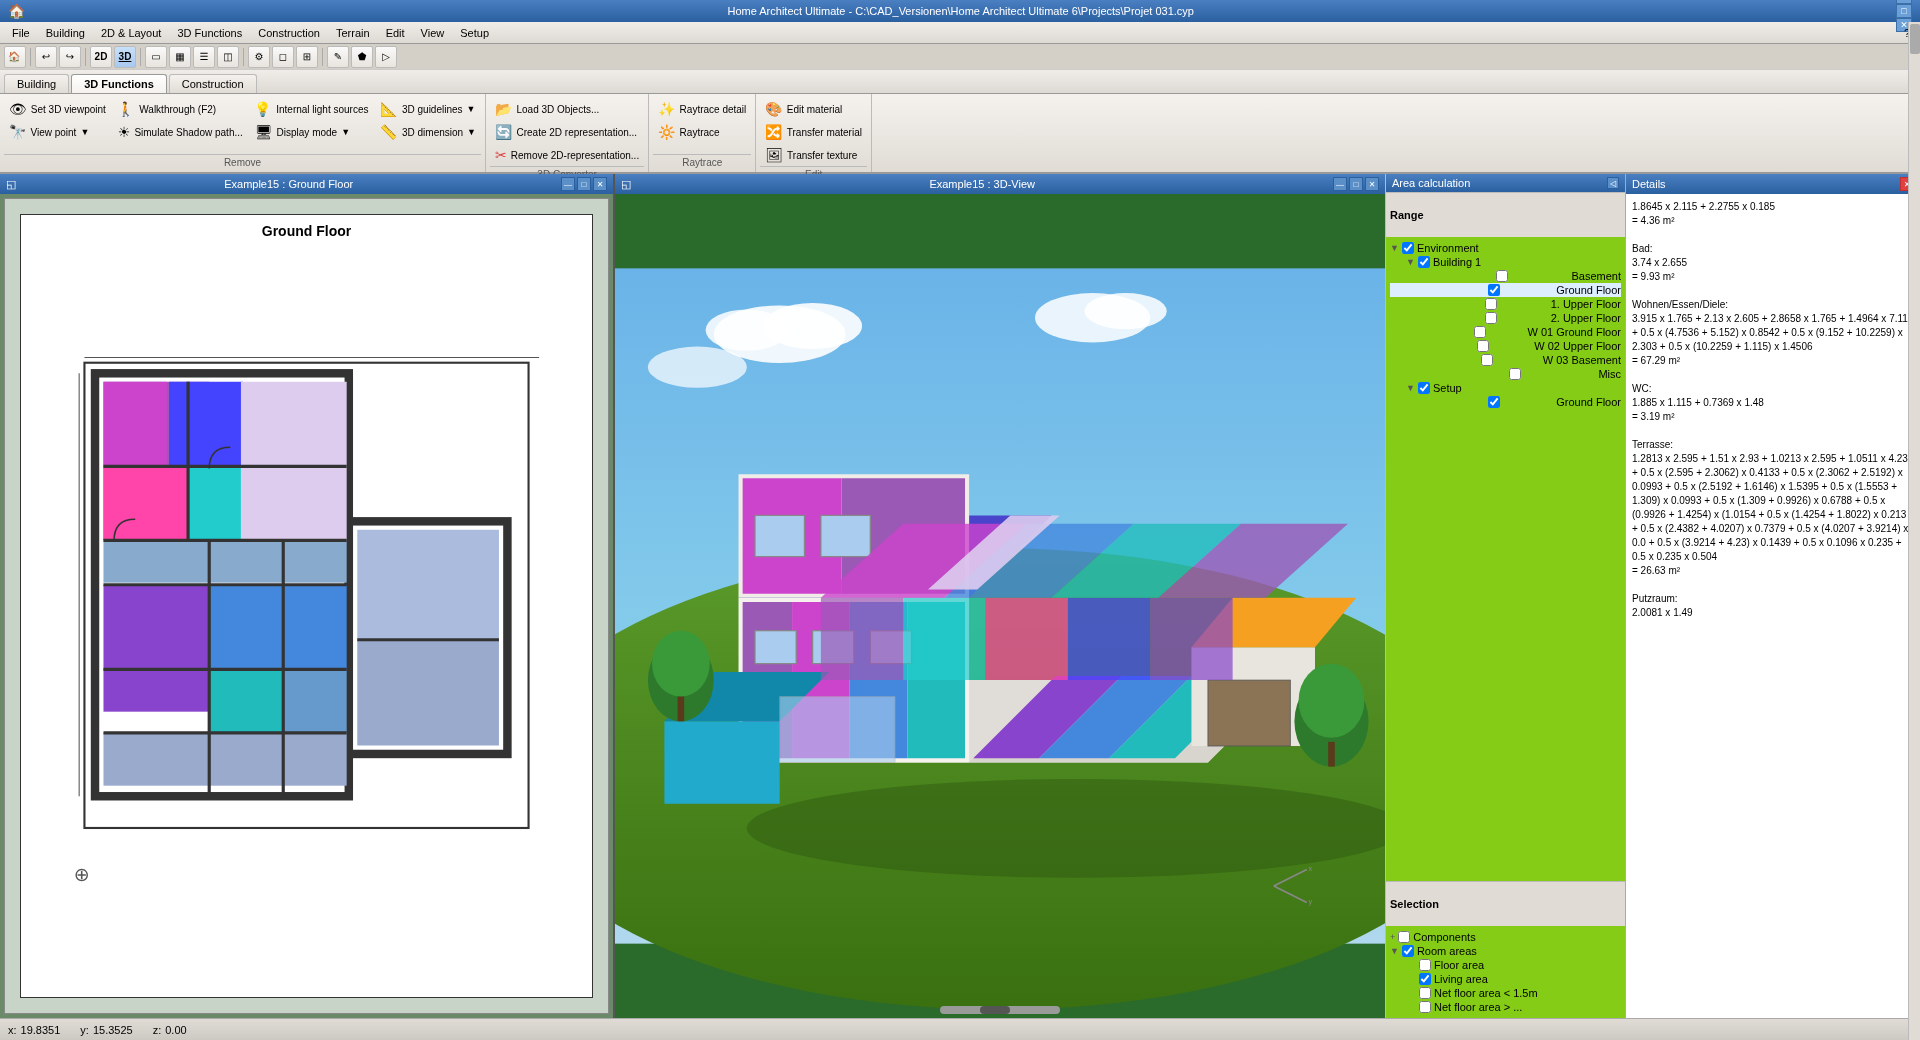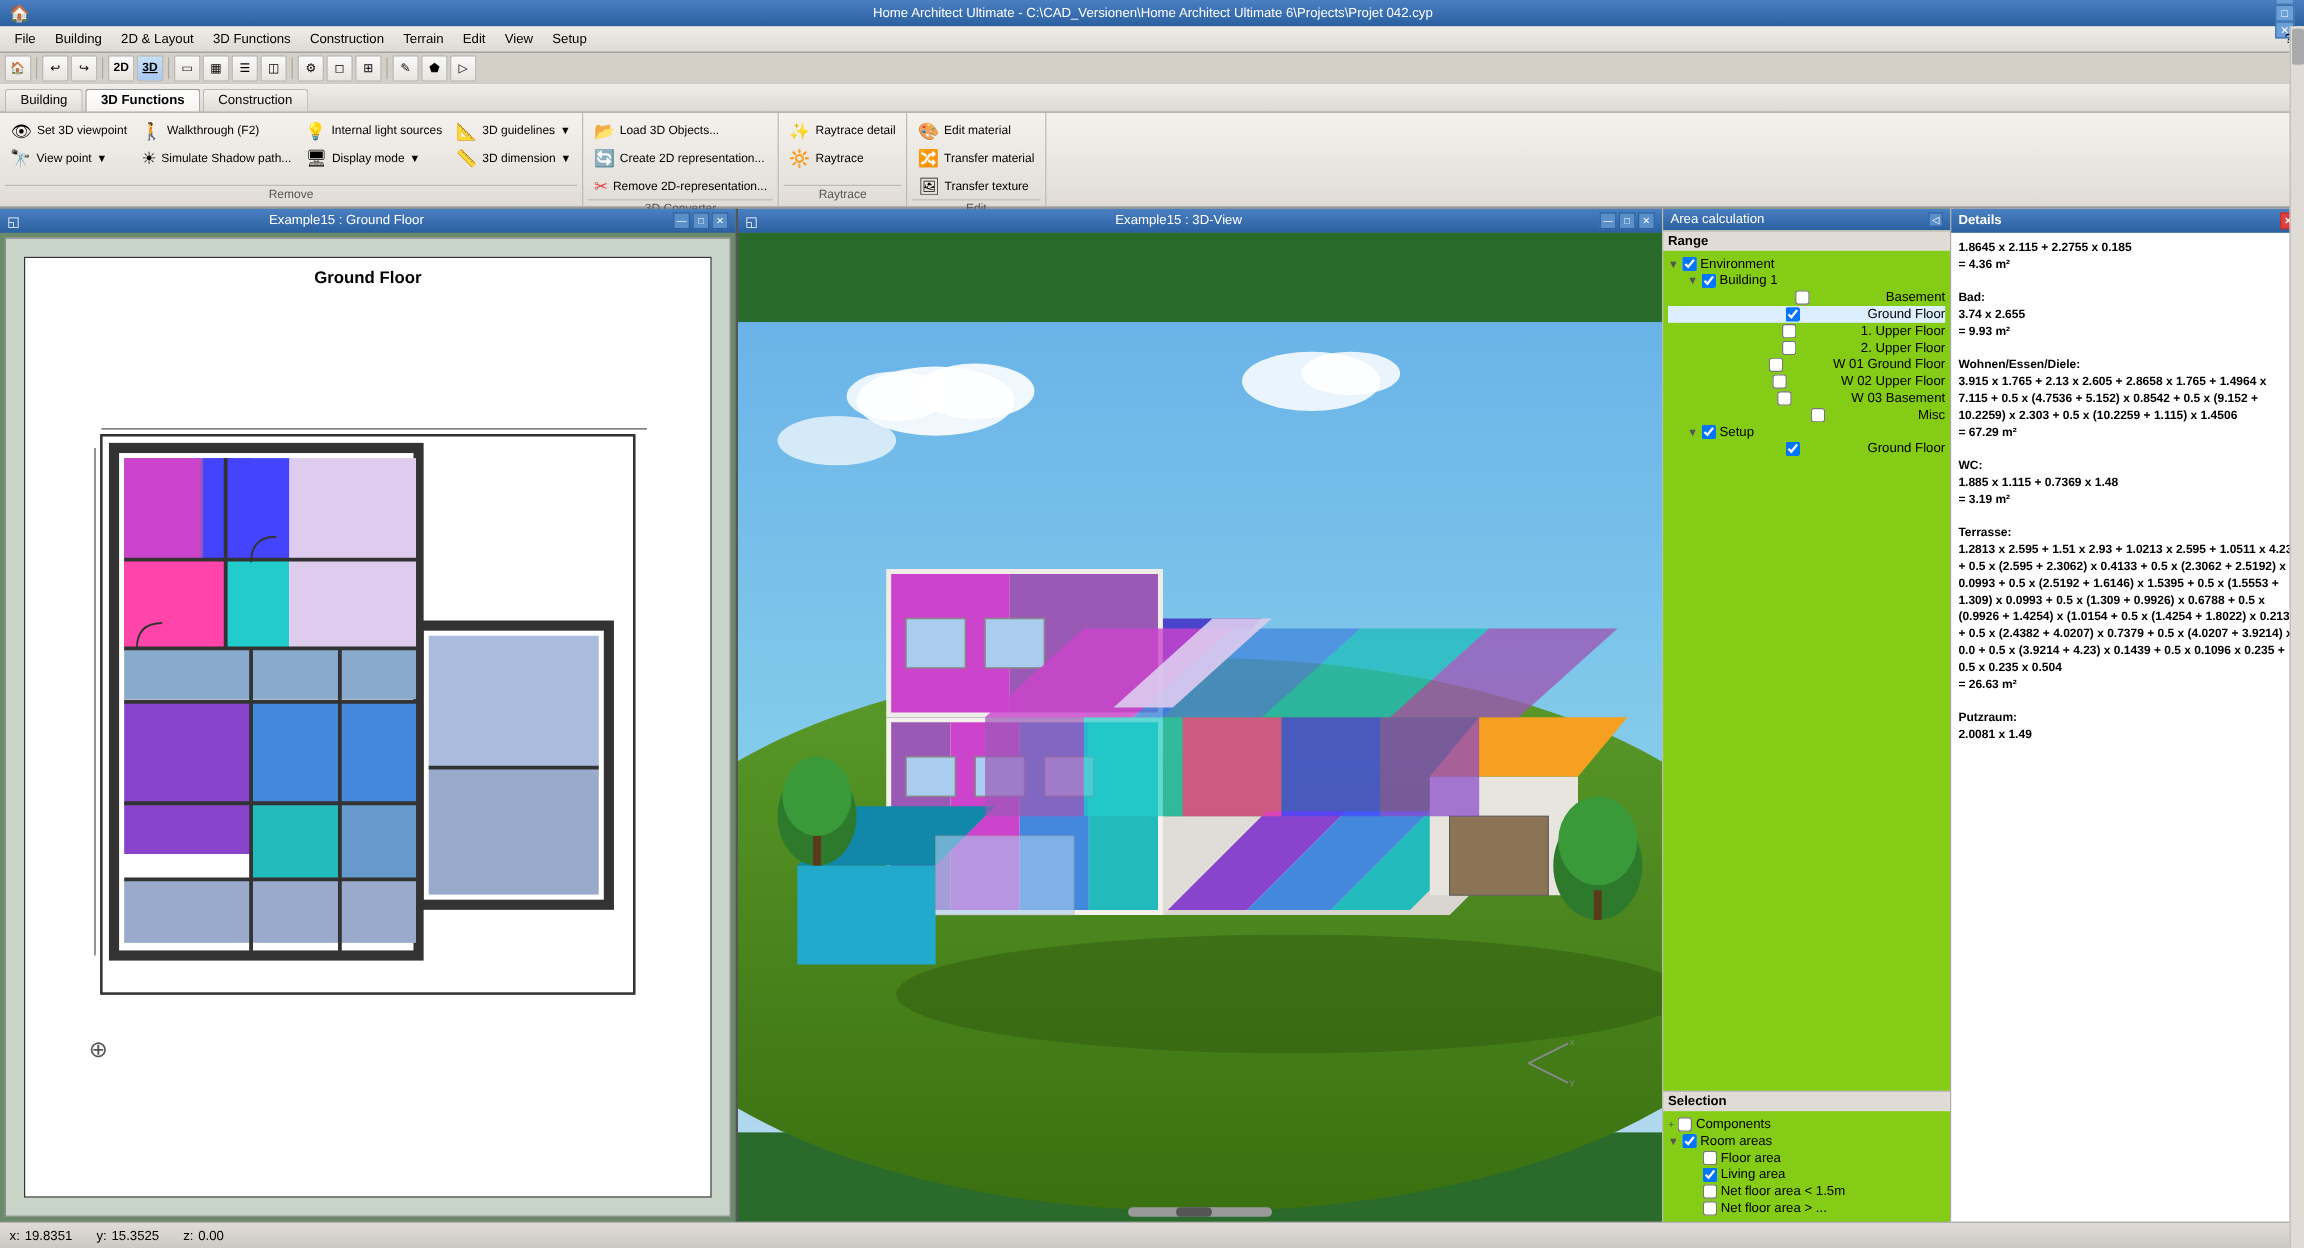--- a/index.html
+++ b/index.html
@@ -249,34 +249,33 @@
       cursor: pointer;
     }
     .tree-checkbox { width: 12px; height: 12px; }
     .tree-expand { font-size: 9px; color: #555; cursor: pointer; }
     .tree-indent { padding-left: 16px; }
     .tree-indent2 { padding-left: 32px; justify-content: space-between; }
 
     #range-label, #selection-label {
       font-size: 11px;
       font-weight: bold;
-      padding: 2px 4px;
+      padding: 16px 4px;
       background: #e0dcd5;
       border-top: 1px solid #bbb;
     }
 
     
     #details-panel {
       width: 295px;
       background: white;
       border-left: 1px solid #aaa;
       display: flex;
       flex-direction: column;
       font-size: 10px;
-      font-weight: bold;
     }
 
     #details-title {
       background: linear-gradient(to bottom, #4a7fc1, #2a5fa0);
       color: white;
       padding: 3px 6px;
       font-size: 11px;
       display: flex;
       justify-content: space-between;
       align-items: center;
@@ -318,21 +317,21 @@
       height: 8px;
       background: #ccc;
       border-radius: 4px;
     }
   </style>
 </head>
 <body>
 
 <div id="titlebar">
   <div style="font-size:14px;">🏠</div>
-  <div id="titlebar-title">Home Architect Ultimate - C:\CAD_Versionen\Home Architect Ultimate 6\Projects\Projet 042.cyp</div>
+  <div id="titlebar-title">Home Architect Ultimate - C:\CAD_Versionen\Home Architect Ultimate 6\Projects\Projet 031.cyp</div>
   <div class="titlebar-controls">
     <div class="titlebar-btn">—</div>
     <div class="titlebar-btn">□</div>
     <div class="titlebar-btn">✕</div>
   </div>
 </div>
 
 <div id="menubar">
   <div class="menu-item">File</div>
   <div class="menu-item">Building</div>

